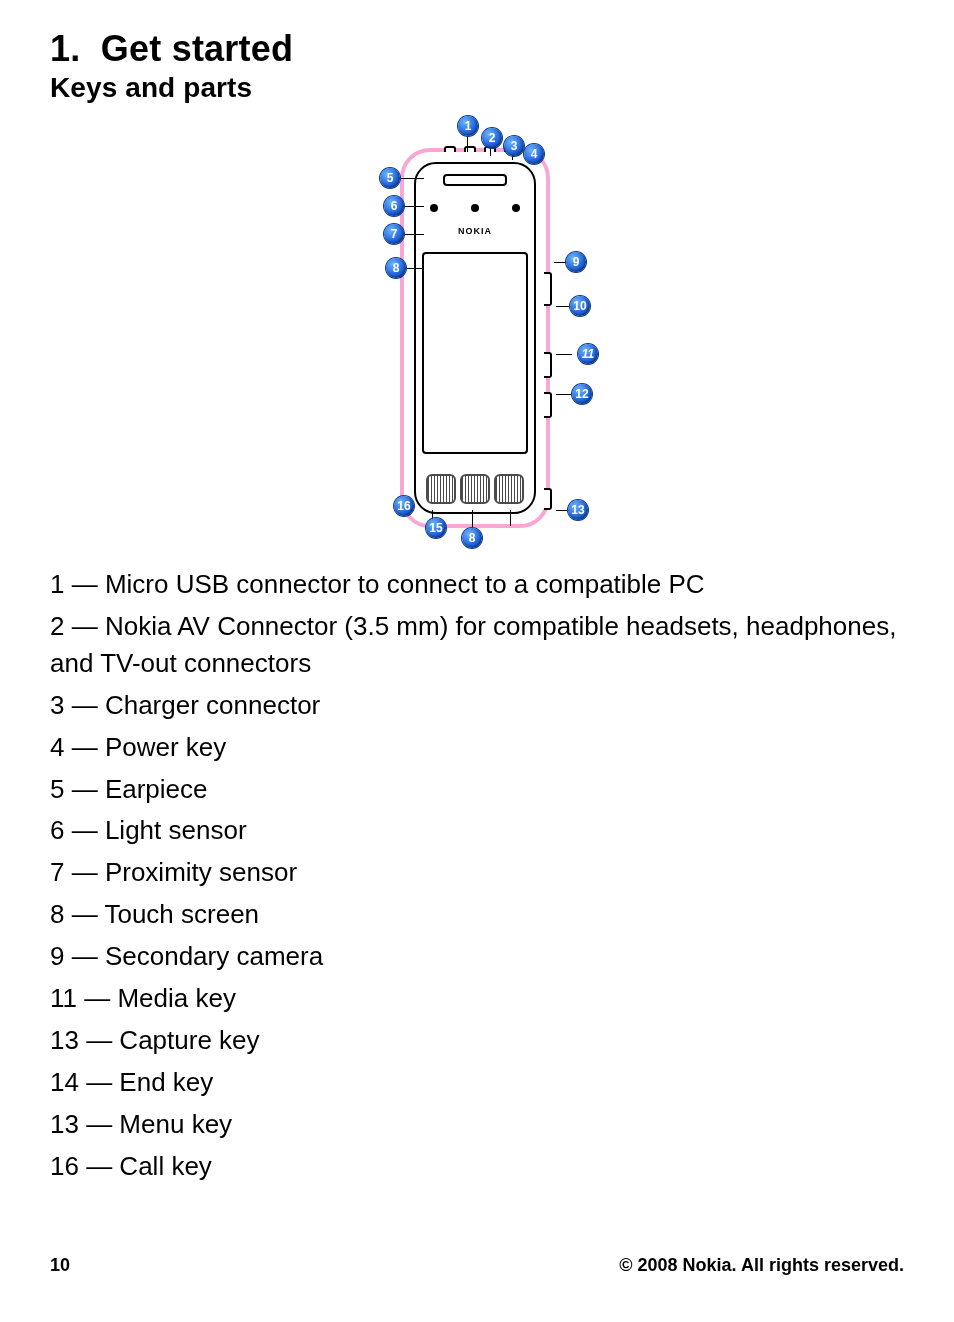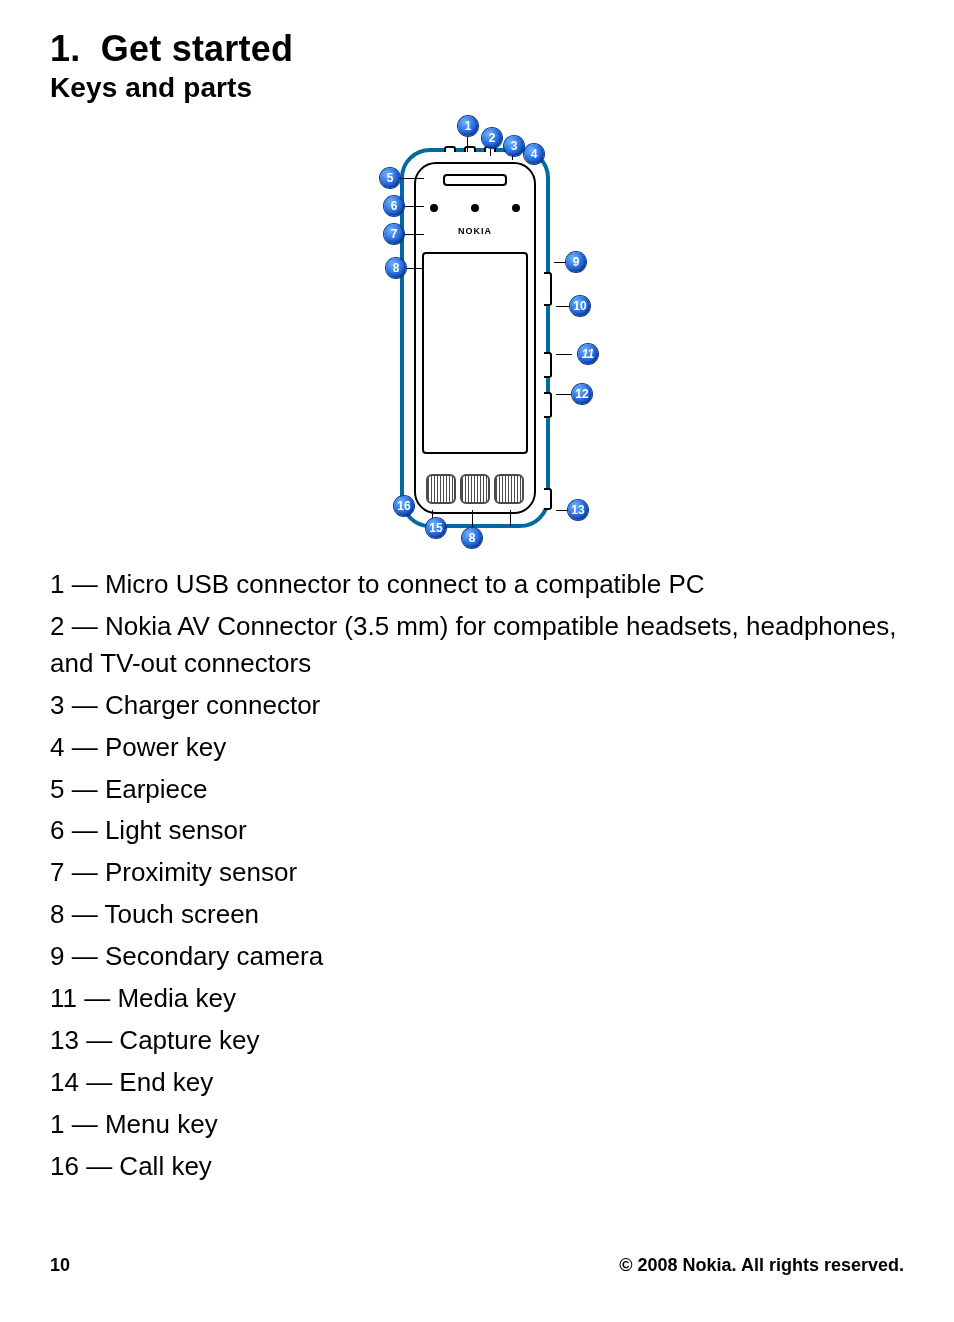--- a/index.html
+++ b/index.html
@@ -39,21 +39,21 @@
     width: 210px;
     height: 440px;
   }
   
   .phone {
     position: absolute;
     left: 28px;
     top: 34px;
     width: 150px;
     height: 380px;
-    border: 4px solid #0369a1;
+    border: 4px solid #f9a8d4;
     border-radius: 30px;
     background: #fff;
     box-sizing: border-box;
   }
   .phone-inner {
     position: absolute;
     left: 10px;
     top: 10px;
     right: 10px;
     bottom: 10px;
@@ -274,21 +274,21 @@
     <p>3 — Charger connector</p>
     <p>4 — Power key</p>
     <p>5 — Earpiece</p>
     <p>6 — Light sensor</p>
     <p>7 — Proximity sensor</p>
     <p>8 — Touch screen</p>
     <p>9 — Secondary camera</p>
     <p>11 — Media key</p>
     <p>13 — Capture key</p>
     <p>14 — End key</p>
-    <p>1 — Menu key</p>
+    <p>13 — Menu key</p>
     <p>16 — Call key</p>
   </div>
 
   <div class="footer">
     <span>10</span>
     <span>© 2008 Nokia. All rights reserved.</span>
   </div>
 </div>
 
 </body></html>

